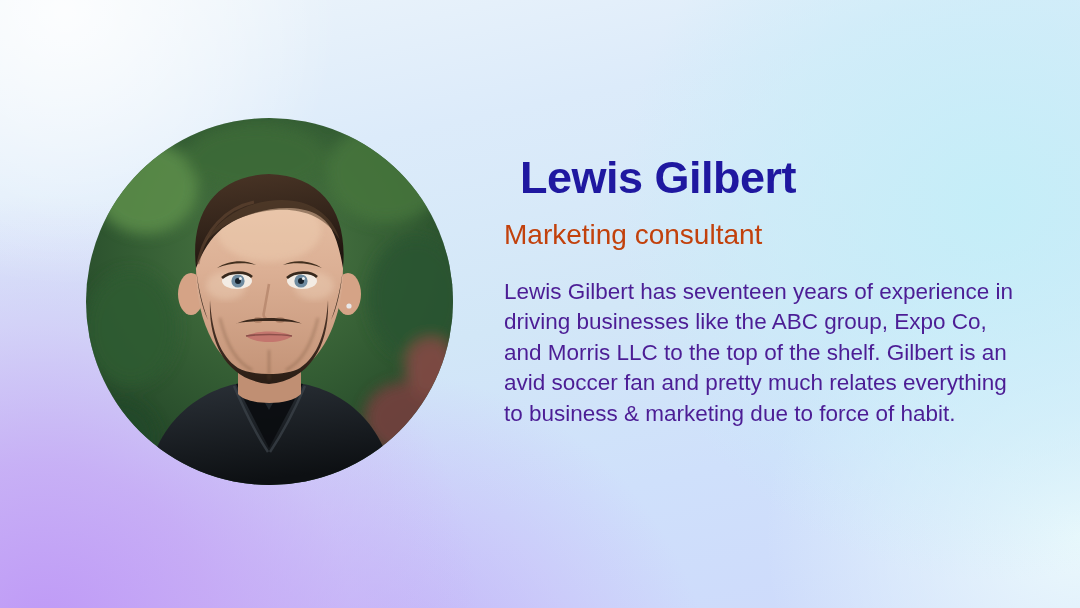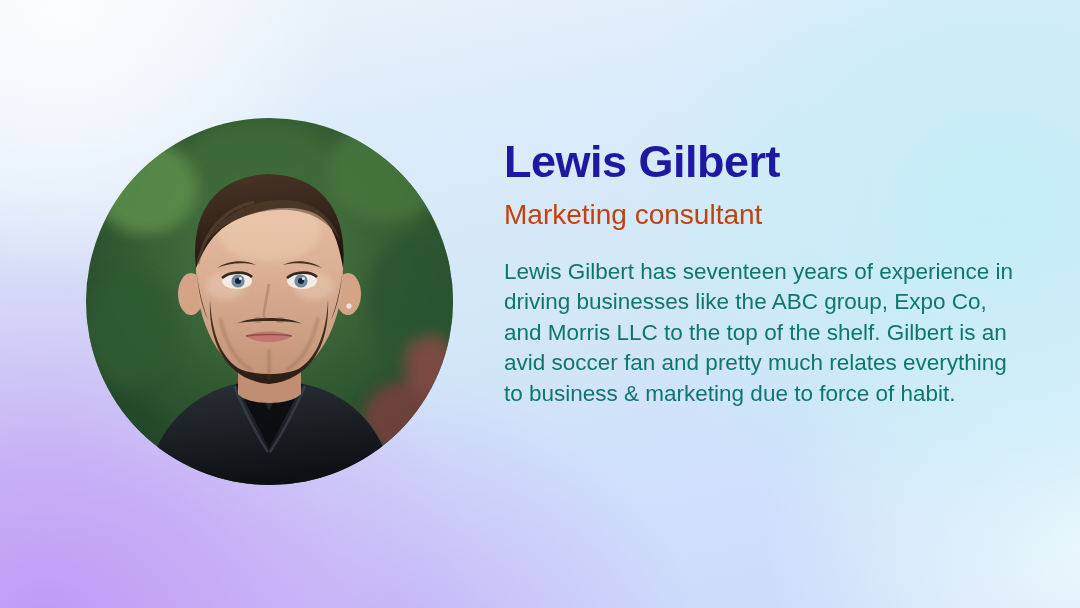--- a/index.html
+++ b/index.html
@@ -66,41 +66,41 @@
   .portrait svg { display: block; width: 100%; height: 100%; }
 
   
   .text-col {
     position: absolute;
     left: 504px;
     top: 138px;
     width: 522px;
   }
   .name {
-    margin: 0;
+    margin: 16px;
     font-size: 45px;
     font-weight: bold;
     line-height: 1.06;
     letter-spacing: -0.5px;
     color: #1f18a0;
     white-space: nowrap;
   }
   .role {
     margin: 12px 0 0 0;
     font-size: 28px;
     font-weight: normal;
     line-height: 1.18;
     color: #c2410c;
   }
   .bio {
     margin: 26px 0 0 0;
     font-size: 22.5px;
     font-weight: normal;
     line-height: 30.5px;
-    color: #0f766e;
+    color: #4c1d95;
     width: 520px;
   }
 </style>
 </head>
 <body>
 
 <div class="slide">
 
   <div class="bg-layer bg-base"></div>
   <div class="bg-layer bg-cyan"></div>

